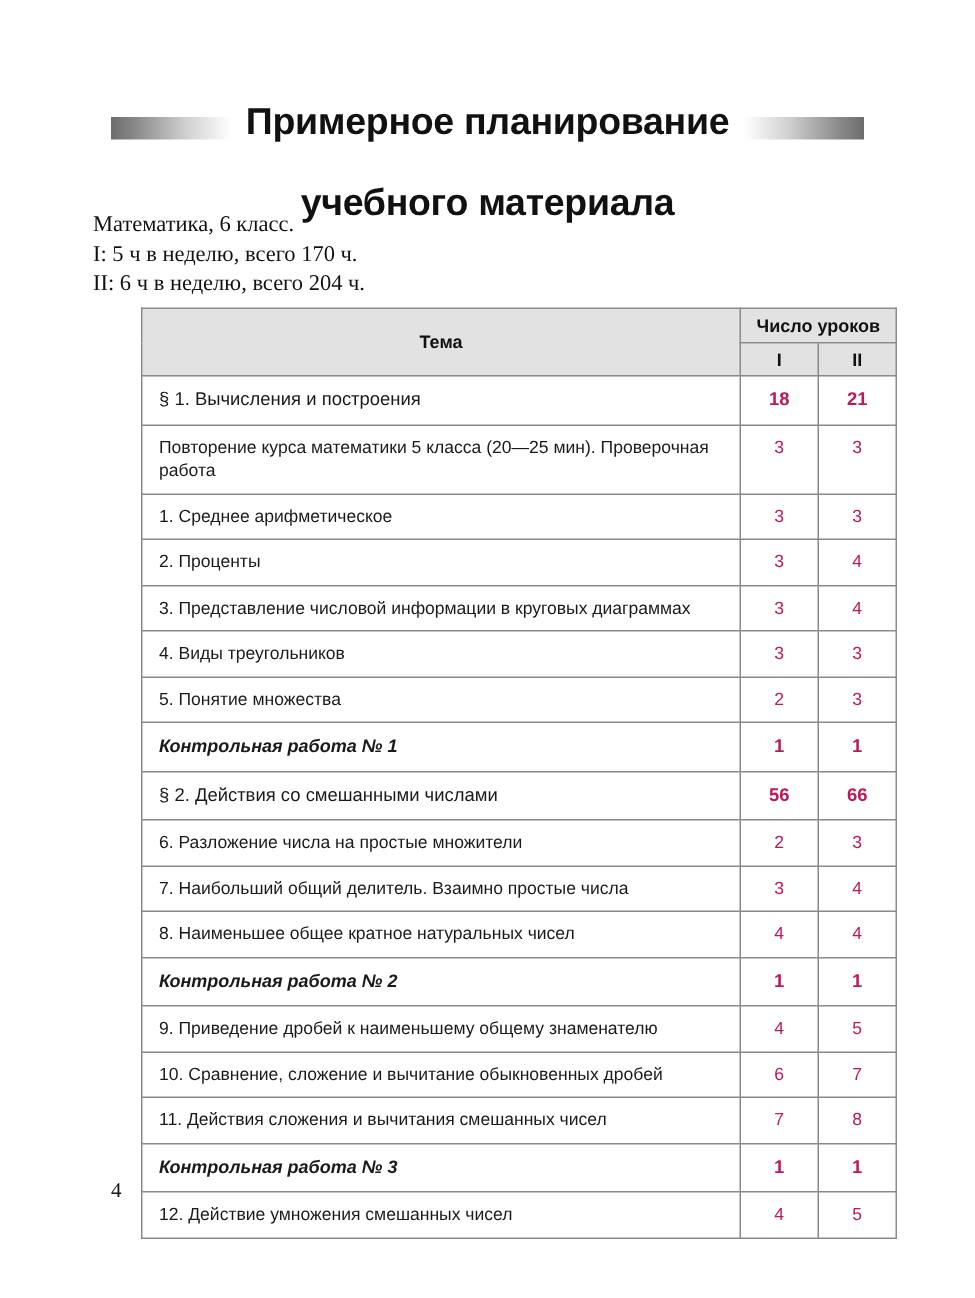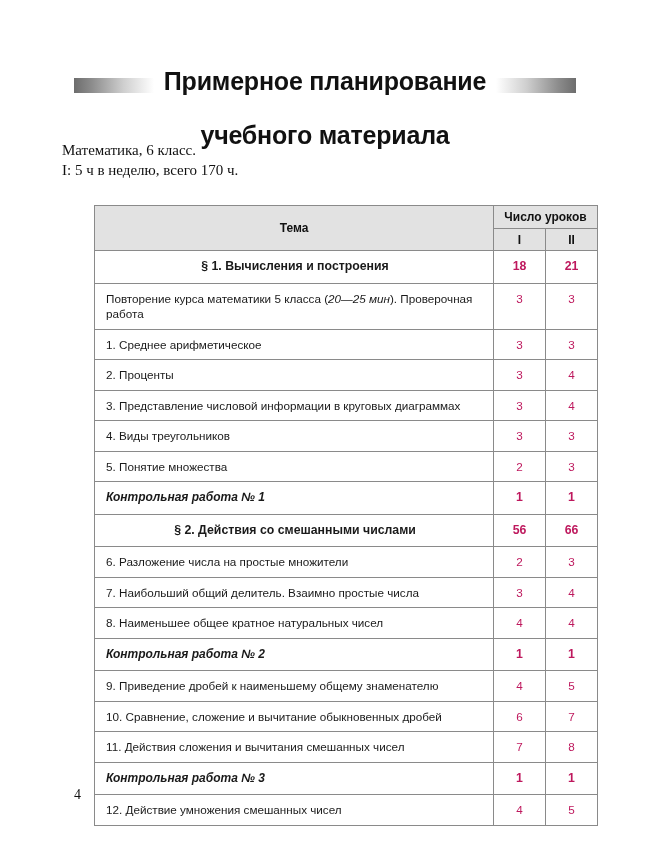--- a/index.html
+++ b/index.html
@@ -123,22 +123,22 @@
   }
   td.num {
     padding: 7px 4px 7px 4px;
     font-size: 11.7px;
     line-height: 15.5px;
     text-align: center;
     color: #be185d;
   }
 
   tr.section td.theme {
-    text-align: center;
-    font-weight: bold;
+    text-align: left;
+    font-weight: normal;
     font-size: 12.3px;
     padding-top: 8px;
     padding-bottom: 8px;
   }
   tr.section td.num {
     font-weight: bold;
     font-size: 12.3px;
     padding-top: 8px;
     padding-bottom: 8px;
   }
@@ -150,21 +150,21 @@
     padding-top: 8px;
     padding-bottom: 8px;
   }
   tr.control td.num {
     font-weight: bold;
     font-size: 12.3px;
     padding-top: 8px;
     padding-bottom: 8px;
   }
 
-  .it { font-style: italic; }
+  .it { }
 
   
   .page-number {
     position: absolute;
     left: 74px;
     top: 787px;
     font-family: "Liberation Serif", serif;
     font-size: 14px;
     color: #111111;
   }
@@ -179,20 +179,21 @@
       <span class="deco-bar left"></span>
       <span class="deco-bar right"></span>
       <span class="title-text">Примерное планирование</span>
     </div>
     <span class="title-text line2">учебного материала</span>
   </div>
 
   <div class="subtitle">
     <div>Математика, 6 класс.</div>
     <div>I: 5 ч в неделю, всего 170 ч.</div>
+    <div>II: 6 ч в неделю, всего 204 ч.</div>
   </div>
 
   <table class="plan-table">
     <colgroup>
       <col class="c-theme">
       <col class="c-num">
       <col class="c-num">
     </colgroup>
     <thead>
       <tr>

